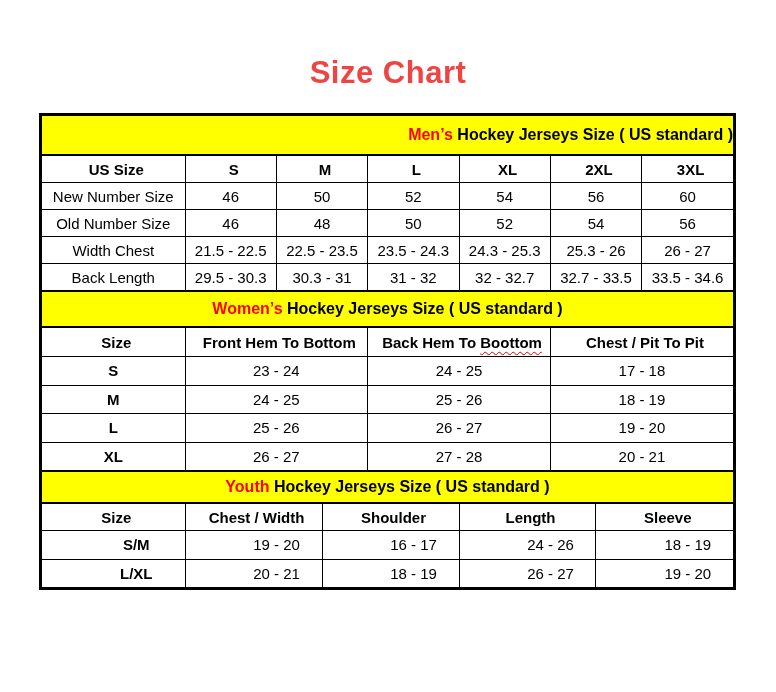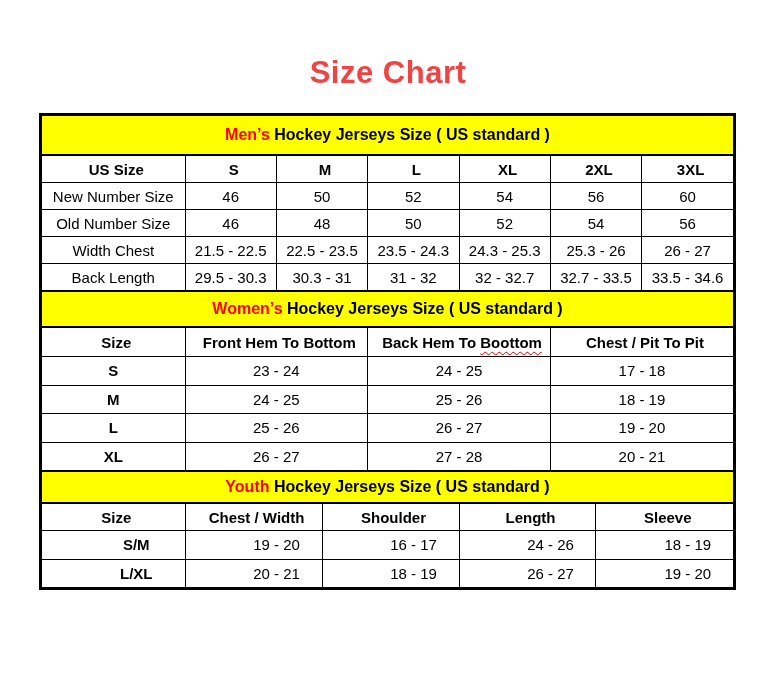--- a/index.html
+++ b/index.html
@@ -32,21 +32,21 @@
   }
   .banner {
     background: #FFFF00;
     border-bottom: 2px solid #000000;
     text-align: center;
     font-weight: bold;
     font-size: 16px;
     line-height: 20px;
   }
   .banner .hl { color: #FF0000; }
-  .s-mens  .banner { padding: 9px 0; }
+  .s-mens  .banner { padding: 9px 0; text-align: right; }
   .s-womens .banner { padding: 7px 0; }
   .s-youth .banner { padding: 5px 8px; }
 
   table {
     width: 100%;
     border-collapse: collapse;
     table-layout: fixed;
   }
   th, td {
     border: 1.5px solid #000000;

